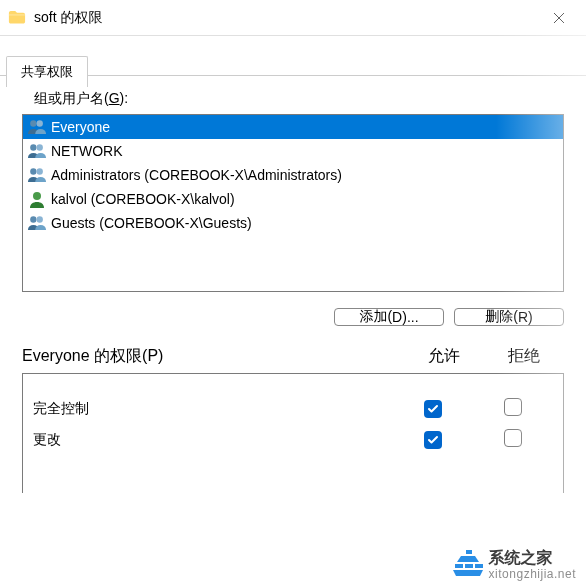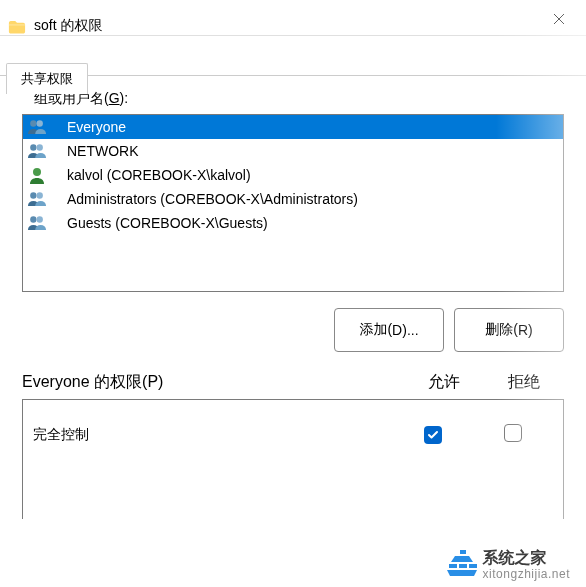--- a/index.html
+++ b/index.html
@@ -1,53 +1,53 @@
 <!DOCTYPE html>
 <html><head>
 <meta charset="utf-8">
 <style>
 * { box-sizing: border-box; margin: 0; padding: 0; font-family: "Segoe UI", "Microsoft YaHei", sans-serif; }
 body { background: #fff; width: 586px; height: 587px; overflow: hidden; position: relative; }
 
-.titlebar { display: flex; align-items: flex-end; height: 36px; padding: 0 4px 0 8px; border-bottom: 1px solid #e0e0e0; }
+.titlebar { display: flex; align-items: center; height: 36px; padding: 0 4px 0 8px; border-bottom: 1px solid #e0e0e0; }
 .titlebar .folder-icon { width: 18px; height: 15px; margin-right: 8px; }
 .titlebar .title { font-size: 14px; color: #000; flex: 1; }
 .titlebar .close { width: 46px; height: 32px; display: flex; align-items: center; justify-content: center; }
 .titlebar .close svg { width: 12px; height: 12px; }
 
 .tabs { display: flex; padding: 8px 6px 0 6px; border-bottom: 1px solid #ccc; }
-.tab { padding: 6px 14px; font-size: 13px; border: 1px solid #ccc; border-bottom: none; background: #fff; position: relative; top: 19px; border-radius: 2px 2px 0 0; }
+.tab { padding: 6px 14px; font-size: 13px; border: 1px solid #ccc; border-bottom: none; background: #fff; position: relative; top: 12px; border-radius: 2px 2px 0 0; }
 
 .content { padding: 14px 22px; }
 .label { font-size: 14px; color: #000; margin-bottom: 6px; margin-left: 12px; }
 .label .u { text-decoration: underline; }
 
 .listbox { border: 1px solid #7a7a7a; background: #fff; height: 178px; overflow: hidden; }
-.listitem { display: flex; align-items: center; padding: 3px 4px; font-size: 14px; gap: 20px; }
+.listitem { display: flex; align-items: center; padding: 3px 4px; font-size: 14px; gap: 4px; }
 .listitem.selected { background: #0078d7; color: #fff; }
 .listitem .icon { width: 20px; height: 18px; flex-shrink: 0; }
 
 .btnrow { display: flex; justify-content: flex-end; gap: 10px; margin-top: 16px; }
-.btn { min-width: 110px; height: 44px; border: 1px solid #888; border-radius: 4px; background: #fff; font-size: 14px; display: flex; align-items: center; justify-content: center; cursor: default; }
+.btn { min-width: 110px; height: 18px; border: 1px solid #888; border-radius: 4px; background: #fff; font-size: 14px; display: flex; align-items: center; justify-content: center; cursor: default; }
 
 .perm-header { display: flex; margin-top: 20px; font-size: 16px; }
 .perm-header .pname { flex: 1; }
 .perm-header .pcol { width: 80px; text-align: center; }
 
 .perm-box { border: 1px solid #7a7a7a; border-bottom: none; margin-top: 6px; padding: 19px 10px; height: 120px; }
 .perm-row { display: flex; align-items: center; font-size: 14px; padding: 5px 0; }
 .perm-row .plabel { flex: 1; }
 .perm-row .pcol { width: 80px; text-align: center; }
 
 .chk { width: 18px; height: 18px; border-radius: 4px; display: inline-flex; align-items: center; justify-content: center; }
 .chk.checked { background: #0066cc; }
 .chk.unchecked { border: 1.5px solid #777; background: #fff; }
 .chk svg { width: 12px; height: 12px; }
 
-.watermark { position: absolute; right: 16px; bottom: 6px; display: flex; align-items: center; gap: 4px; opacity: 0.95; }
+.watermark { position: absolute; right: 10px; bottom: 6px; display: flex; align-items: center; gap: 4px; opacity: 0.95; }
 .watermark .wtext { font-size: 16px; font-weight: 700; color: #333; line-height: 1.1; }
 .watermark .wsub { font-size: 12px; color: #888; letter-spacing: 0.5px; }
 .fadeoverlay { position: absolute; right: 0; top: 0; width: 90px; height: 100%; background: linear-gradient(90deg, rgba(255,255,255,0), rgba(255,255,255,0.55)); pointer-events: none; }
 </style>
 </head>
 <body>
 
 <div class="titlebar">
   <span class="folder-icon">
     <svg viewBox="0 0 20 16">
@@ -86,34 +86,34 @@
       <div class="listitem">
         <span class="icon"><svg viewBox="0 0 22 18">
             <circle cx="7" cy="6" r="3.5" fill="#5a8bb0"></circle>
             <circle cx="14" cy="6" r="3.5" fill="#8ab4d4"></circle>
             <path d="M1 18c0-4 2.5-6 6-6s6 2 6 6z" fill="#3d6d92"></path>
             <path d="M9 18c0-4 2.5-6 6-6s6 2 6 6z" fill="#6da3c9"></path>
           </svg></span>
         <span>NETWORK</span>
       </div>
       <div class="listitem">
-        <span class="icon"><svg viewBox="0 0 20 18">
-            <circle cx="10" cy="6" r="4" fill="#4a9b4a"></circle>
-            <path d="M3 18c0-4 3-6 7-6s7 2 7 6z" fill="#2e7d32"></path>
-          </svg></span>
-        <span>kalvol (COREBOOK-X\kalvol)</span>
-      </div>
-      <div class="listitem">
         <span class="icon"><svg viewBox="0 0 22 18">
             <circle cx="7" cy="6" r="3.5" fill="#5a8bb0"></circle>
             <circle cx="14" cy="6" r="3.5" fill="#8ab4d4"></circle>
             <path d="M1 18c0-4 2.5-6 6-6s6 2 6 6z" fill="#3d6d92"></path>
             <path d="M9 18c0-4 2.5-6 6-6s6 2 6 6z" fill="#6da3c9"></path>
           </svg></span>
         <span>Administrators (COREBOOK-X\Administrators)</span>
+      </div>
+      <div class="listitem">
+        <span class="icon"><svg viewBox="0 0 20 18">
+            <circle cx="10" cy="6" r="4" fill="#4a9b4a"></circle>
+            <path d="M3 18c0-4 3-6 7-6s7 2 7 6z" fill="#2e7d32"></path>
+          </svg></span>
+        <span>kalvol (COREBOOK-X\kalvol)</span>
       </div>
       <div class="listitem">
         <span class="icon"><svg viewBox="0 0 22 18">
             <circle cx="7" cy="6" r="3.5" fill="#5a8bb0"></circle>
             <circle cx="14" cy="6" r="3.5" fill="#8ab4d4"></circle>
             <path d="M1 18c0-4 2.5-6 6-6s6 2 6 6z" fill="#3d6d92"></path>
             <path d="M9 18c0-4 2.5-6 6-6s6 2 6 6z" fill="#6da3c9"></path>
           </svg></span>
         <span>Guests (COREBOOK-X\Guests)</span>
       </div>
@@ -143,20 +143,29 @@
   <div class="perm-box" id="permbox">
       <div class="perm-row">
         <div class="plabel">完全控制</div>
         <div class="pcol"><span class="chk checked">
             <svg viewBox="0 0 12 12">
               <path d="M2 6l2.5 2.5L10 3" stroke="#fff" stroke-width="2" fill="none" stroke-linecap="round" stroke-linejoin="round"></path>
             </svg>
           </span></div>
         <div class="pcol"><span class="chk unchecked"></span></div>
       </div>
+      <div class="perm-row">
+        <div class="plabel">更改</div>
+        <div class="pcol"><span class="chk checked">
+            <svg viewBox="0 0 12 12">
+              <path d="M2 6l2.5 2.5L10 3" stroke="#fff" stroke-width="2" fill="none" stroke-linecap="round" stroke-linejoin="round"></path>
+            </svg>
+          </span></div>
+        <div class="pcol"><span class="chk unchecked"></span></div>
+      </div>
     </div>
 
 </div>
 
 <div class="fadeoverlay"></div>
 <div class="watermark">
   <svg width="34" height="30" viewBox="0 0 34 30">
     <path fill="#1e88e5" d="M4 14h8v4H4zM14 14h8v4h-8zM24 14h8v4h-8z"></path>
     <path fill="#1e88e5" d="M2 20h30l-3 6H5z"></path>
     <path fill="#1e88e5" d="M10 6h14l4 6H6z"></path>

